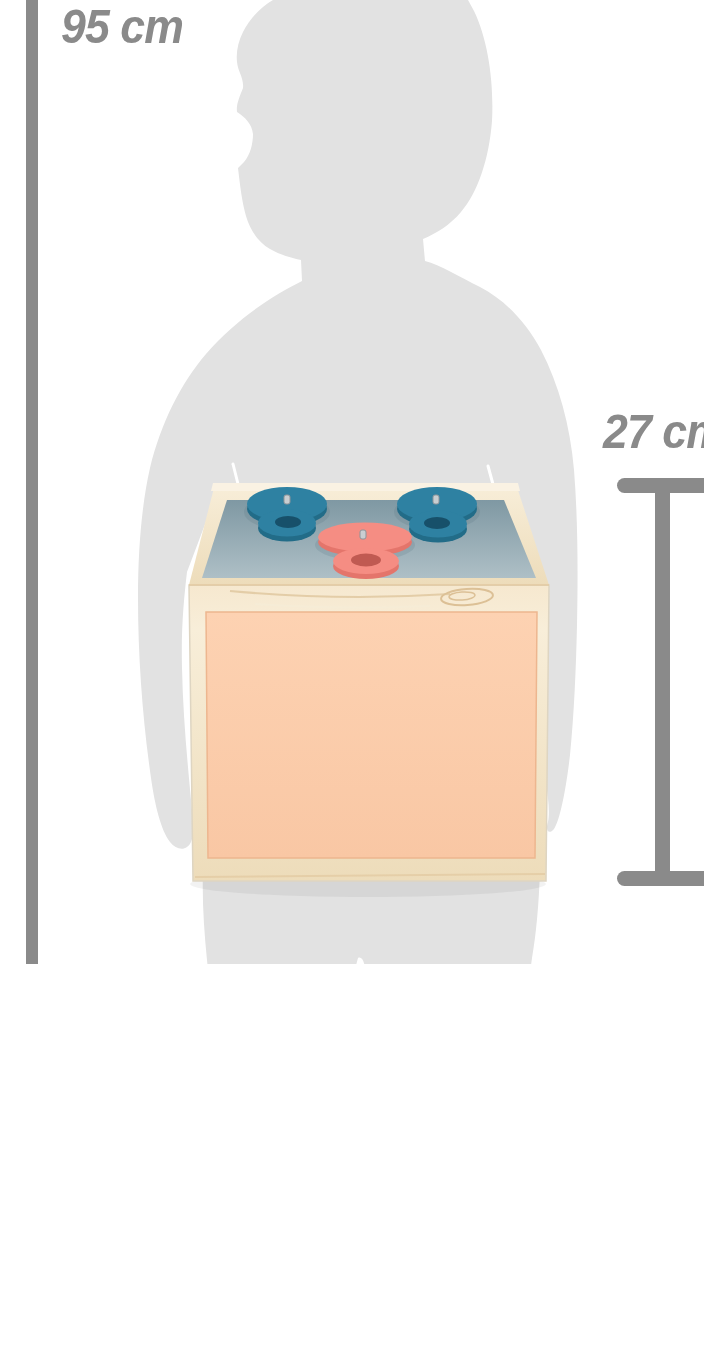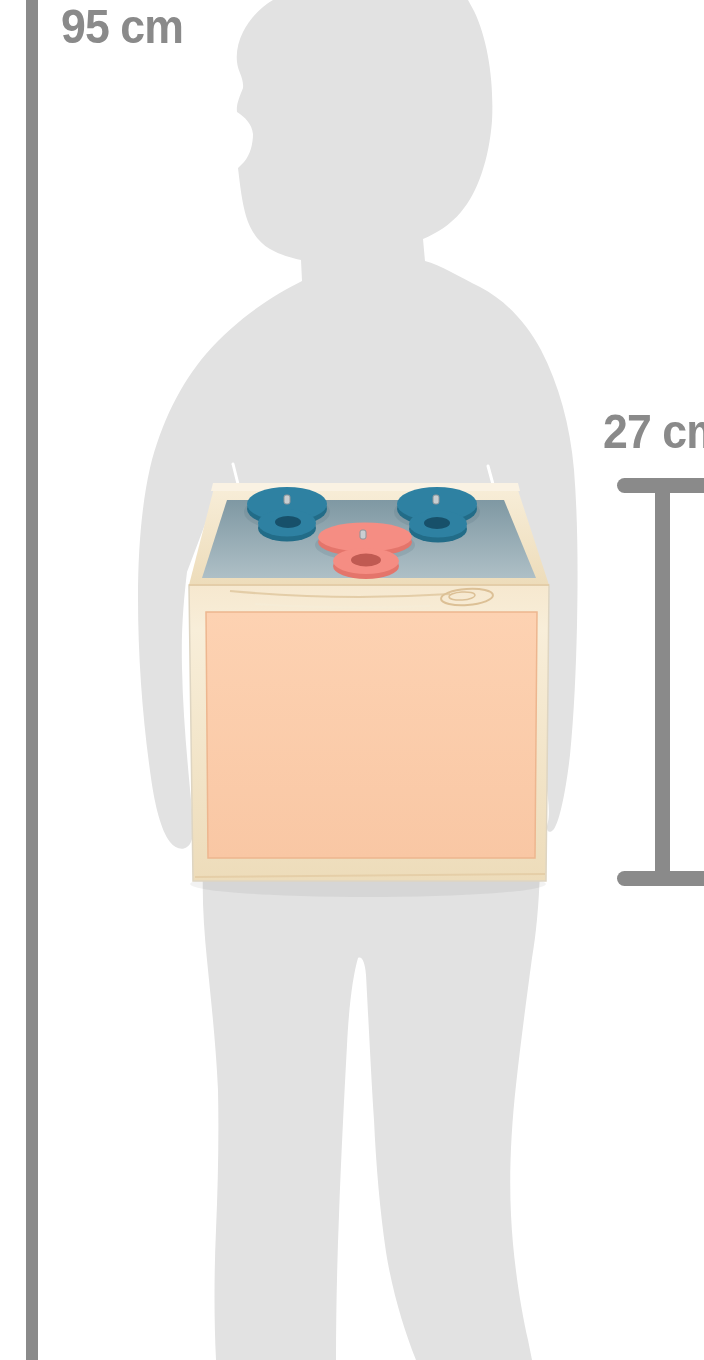--- a/index.html
+++ b/index.html
@@ -6,22 +6,22 @@
     --bg:#ffffff; --silhouette:#e2e2e2; --measure:#8a8a8a;
     --wood-light:#f8eed9; --wood-dark:#eddcba; --wood-edge:#e2c9a0; --grain:#dcc096;
     --panel-blue-dark:#7f98a3; --panel-blue-light:#aebfc6;
     --peach:#fdd2b2; --peach-dark:#f9c7a4; --peach-edge:#edb68f;
     --disc-blue:#2e81a2; --disc-blue-side:#226c88; --hole-blue:#17506a;
     --disc-coral:#f58d83; --disc-coral-side:#e4756b; --hole-coral:#c05a52;
     --pin:#c9ced1; --pin-edge:#8d9499;
   }
   html,body{margin:0;padding:0;background:#fff;}
   #stage{
-    position:relative; width:704px; height:1360px; overflow:hidden;
-    background:var(--bg); font-family:"Liberation Sans", sans-serif;
+    position:relative; width:704px; height:964px; overflow:hidden;
+    background:var(--bg); font-family:"Liberation Sans", sans-serif;font-style:italic;
   }
   #art{position:absolute; left:0; top:0;}
   .dim-label{
     position:absolute; color:var(--measure); font-weight:bold;
     font-size:48px; line-height:48px; letter-spacing:-1px; white-space:nowrap;
     transform:scaleX(0.93); transform-origin:0 0;
   }
   #label-child-height{left:61px; top:3px;}
   #label-box-height{left:603px; top:408px;}
   .measure{position:absolute; background:var(--measure);}

